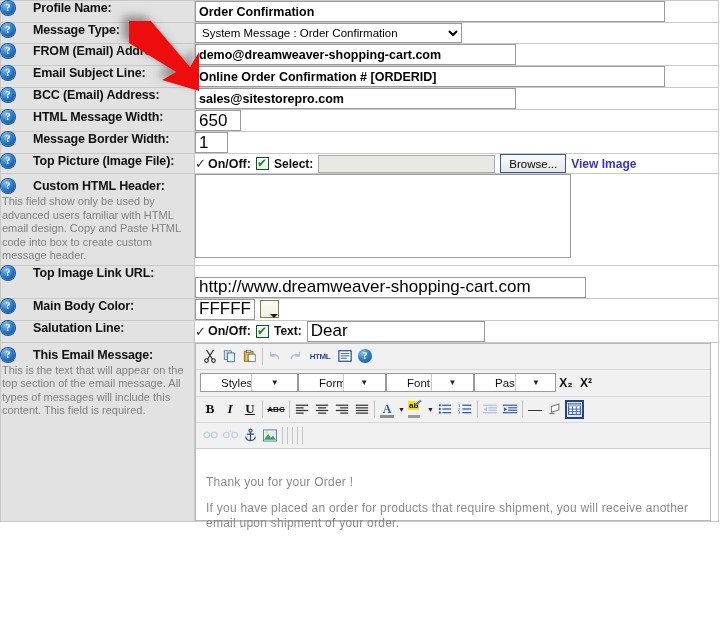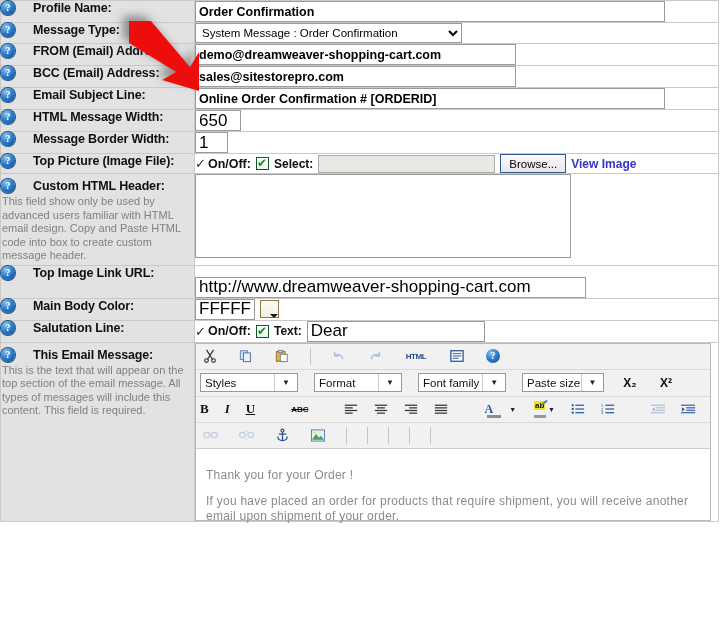--- a/index.html
+++ b/index.html
@@ -162,21 +162,21 @@
     width: 516px;
     height: 178px;
     box-sizing: border-box;
   }
   .tbar {
     background: #f1f1f1;
     border-bottom: 1px solid #d8d8d8;
     padding: 3px 4px;
     display: flex;
     align-items: center;
-    gap: 16px;
+    gap: 0;
     height: 26px;
     box-sizing: border-box;
   }
   .tbar.r2 { height: 27px; }
   .tbar.r4 { border-bottom: 1px solid #cfcfcf; }
   .ti {
     width: 20px; height: 19px;
     display: flex; align-items: center; justify-content: center;
     font-size: 13px; color: #2b4a80;
     cursor: pointer; user-select: none;
@@ -185,29 +185,29 @@
   .ti.sel { border: 2px solid #29427d; background: #dde6f5; width: 19px; height: 19px; box-sizing: border-box;}
   .vsep { width: 1px; height: 17px; background: #c4c4c4; margin: 0 2px; }
   .dd {
     border: 1px solid #9a9a9a;
     background: #fff;
     height: 19px;
     display: flex; align-items: center;
     font-size: 11.5px; color: #111;
     box-sizing: border-box;
   }
-  .dd span { padding: 0 4px; white-space: nowrap; overflow: hidden; text-align: right; }
+  .dd span { padding: 0 20px; white-space: nowrap; overflow: hidden; text-align: right; }
   .dd .arrow {
     margin-left: auto;
     border-left: 1px solid #cdcdcd;
     width: 14px; height: 100%;
     display: flex; align-items: center; justify-content: center;
     font-size: 8px; color: #222;
   }
-  .ebody { padding: 19px 10px; }
+  .ebody { padding: 26px 10px; }
   .ebody p {
     margin: 0 0 11px 0;
     font-size: 12px;
     color: #8b8b8b;
     line-height: 15px;
     letter-spacing: 0.25px;
   }
 
   
   .arrow-overlay { position: absolute; left: 0; top: 0; pointer-events: none; }
@@ -261,37 +261,37 @@
     </td>
     <td class="fieldcell">
       <input class="txt" style="width: 313px;" value="demo@dreamweaver-shopping-cart.com">
     </td>
   </tr>
 
   <tr>
     <td class="labelcell">
       <div class="lbl-row">
         <span class="helpicon"></span>
+        <span class="lbl-txt">Email Subject Line:</span>
+      </div>
+    </td>
+    <td class="fieldcell">
+      <input class="txt" style="width: 462px;" value="Online Order Confirmation # [ORDERID]">
+    </td>
+  </tr>
+
+  <tr>
+    <td class="labelcell">
+      <div class="lbl-row">
+        <span class="helpicon"></span>
         <span class="lbl-txt">BCC (Email) Address:</span>
       </div>
     </td>
     <td class="fieldcell">
       <input class="txt" style="width: 313px;" value="sales@sitestorepro.com">
-    </td>
-  </tr>
-
-  <tr>
-    <td class="labelcell">
-      <div class="lbl-row">
-        <span class="helpicon"></span>
-        <span class="lbl-txt">Email Subject Line:</span>
-      </div>
-    </td>
-    <td class="fieldcell">
-      <input class="txt" style="width: 462px;" value="Online Order Confirmation # [ORDERID]">
     </td>
   </tr>
 
   <tr>
     <td class="labelcell">
       <div class="lbl-row">
         <span class="helpicon"></span>
         <span class="lbl-txt">HTML Message Width:</span>
       </div>
     </td>

